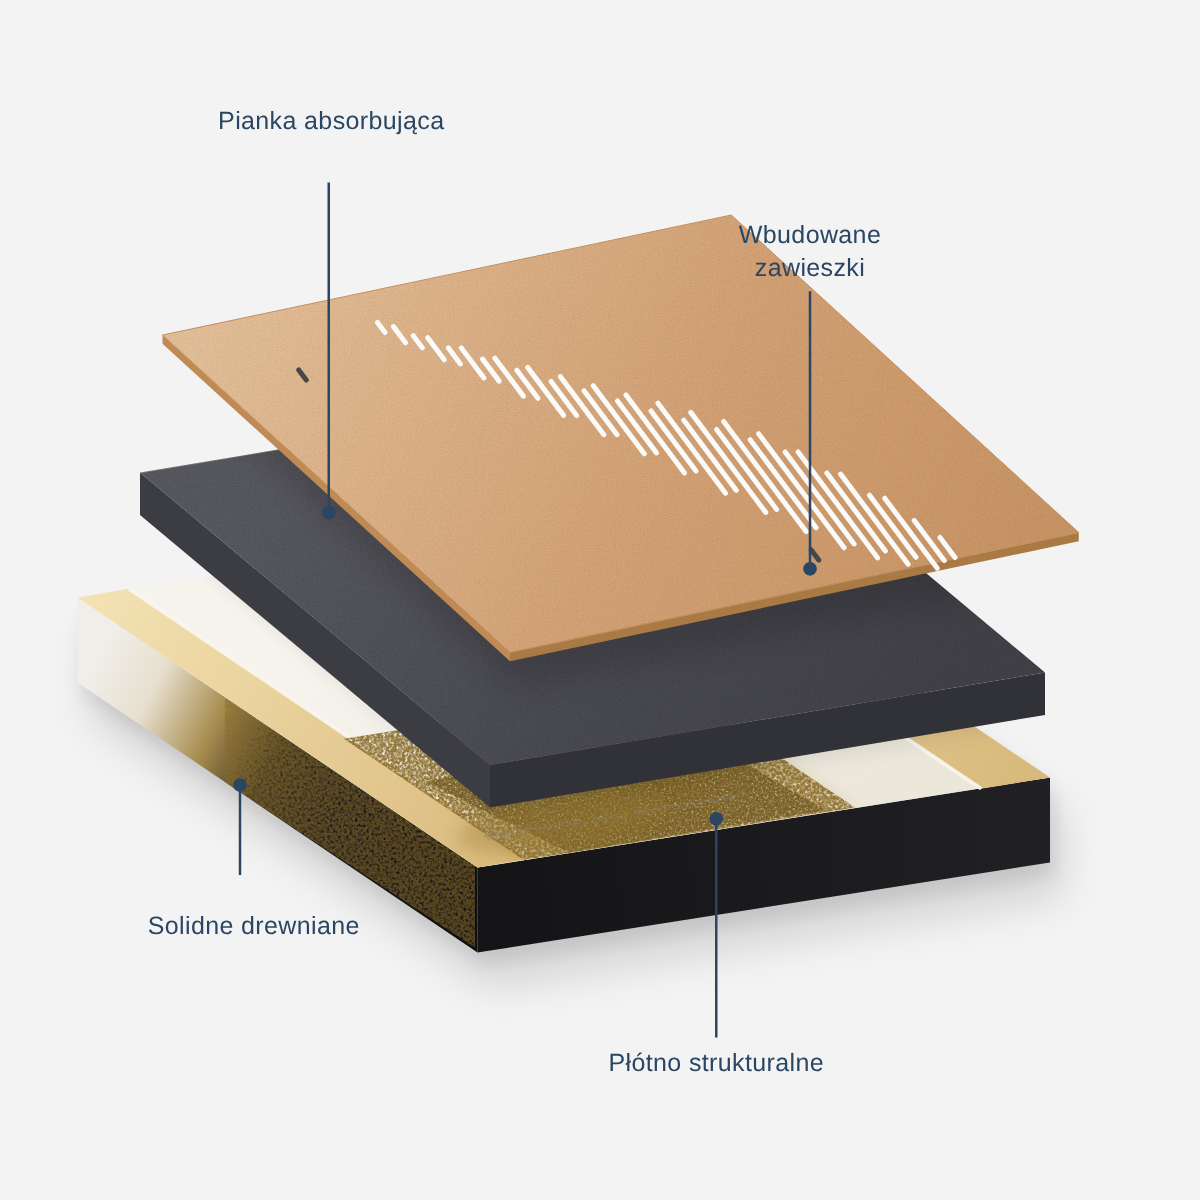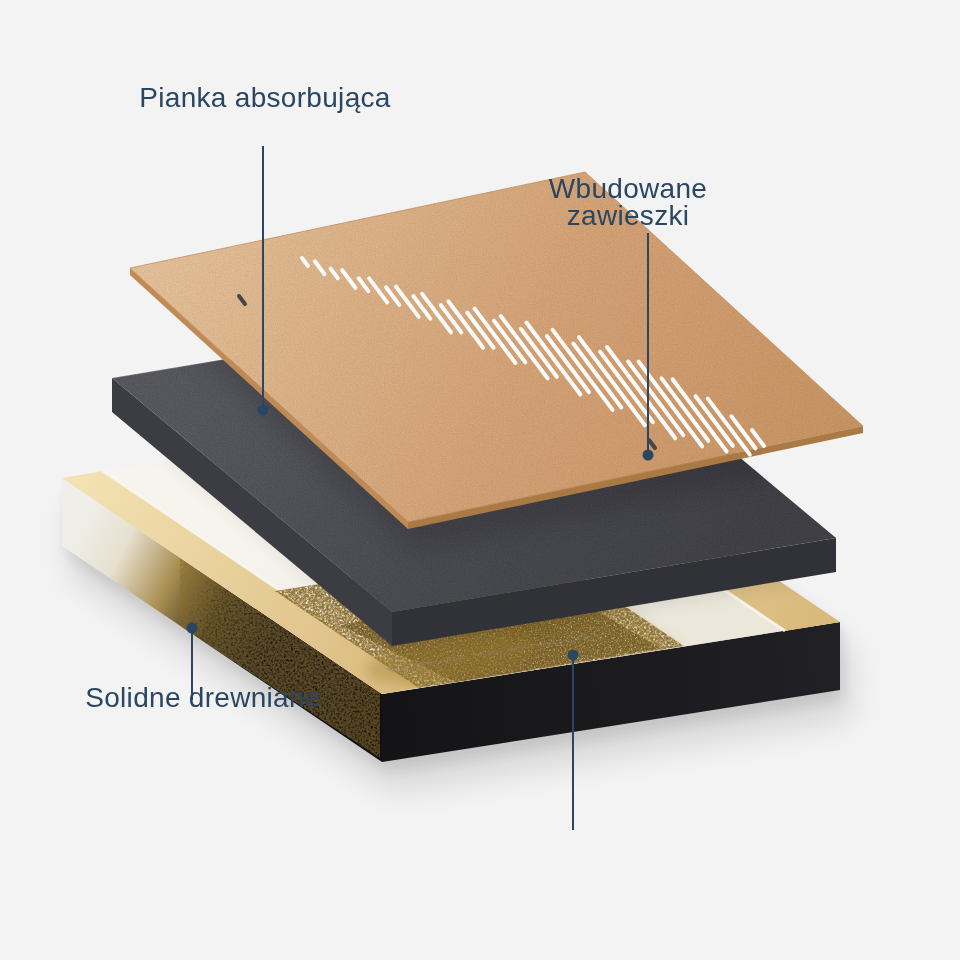--- a/index.html
+++ b/index.html
@@ -5,21 +5,21 @@
   :root{ --accent:#2a4663; }
   html,body{ margin:0; padding:0; background:#f3f3f4; }
   .stage{
     position:relative; width:960px; height:960px; overflow:hidden;
     background:#f3f3f4; font-family:"Liberation Sans", sans-serif;
   }
   .stage svg{ position:absolute; left:0; top:0; }
   .label{
     position:absolute; transform:translateX(-50%);
     text-align:center; color:var(--accent);
-    font-size:28px; line-height:27px; letter-spacing:.3px; white-space:nowrap;
+    font-size:20px; line-height:27px; letter-spacing:.3px; white-space:nowrap;
   }
   .leader{ stroke:var(--accent); stroke-width:2; }
   .dot{ fill:var(--accent); }
 </style>
 </head>
 <body>
 
 <div class="stage">
 
   <svg width="960" height="960" viewBox="0 0 960 960">
@@ -197,23 +197,26 @@
 
       <line class="leader" x1="573" y1="830" x2="573" y2="655"></line>
       <circle class="dot" cx="573" cy="655" r="5.5"></circle>
     </g>
   </svg>
 
   <div class="label" style="left:265px; top:84px">
     <div>Pianka absorbująca</div>
   </div>
 
-  <div class="label" style="left:628px; top:175px">
+  <div class="label" style="left:648px; top:175px">
     <div>Wbudowane</div>
     <div>zawieszki</div>
   </div>
 
-  <div class="label" style="left:203px; top:684px">
+  <div class="label" style="left:203px; top:728px">
     <div>Solidne drewniane</div>
   </div>
 
+  <div class="label" style="left:573px; top:838px">
+    <div>Płótno strukturalne</div>
+  </div>
 
 </div>
 
 </body></html>

